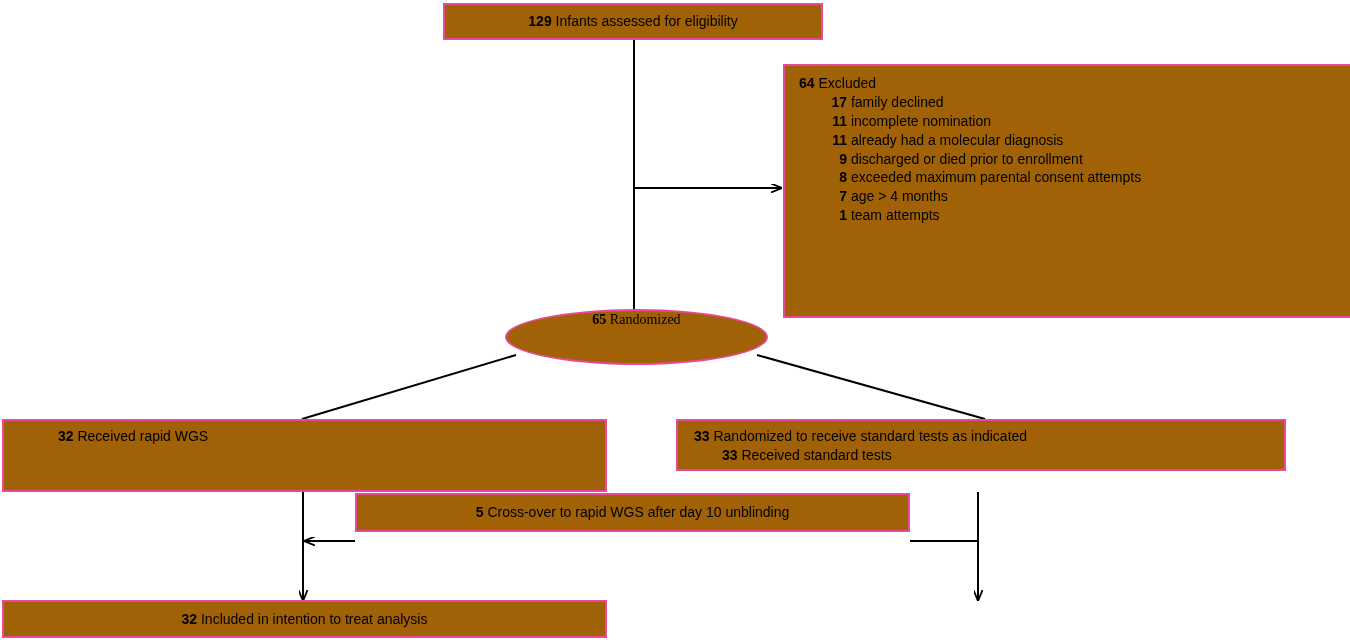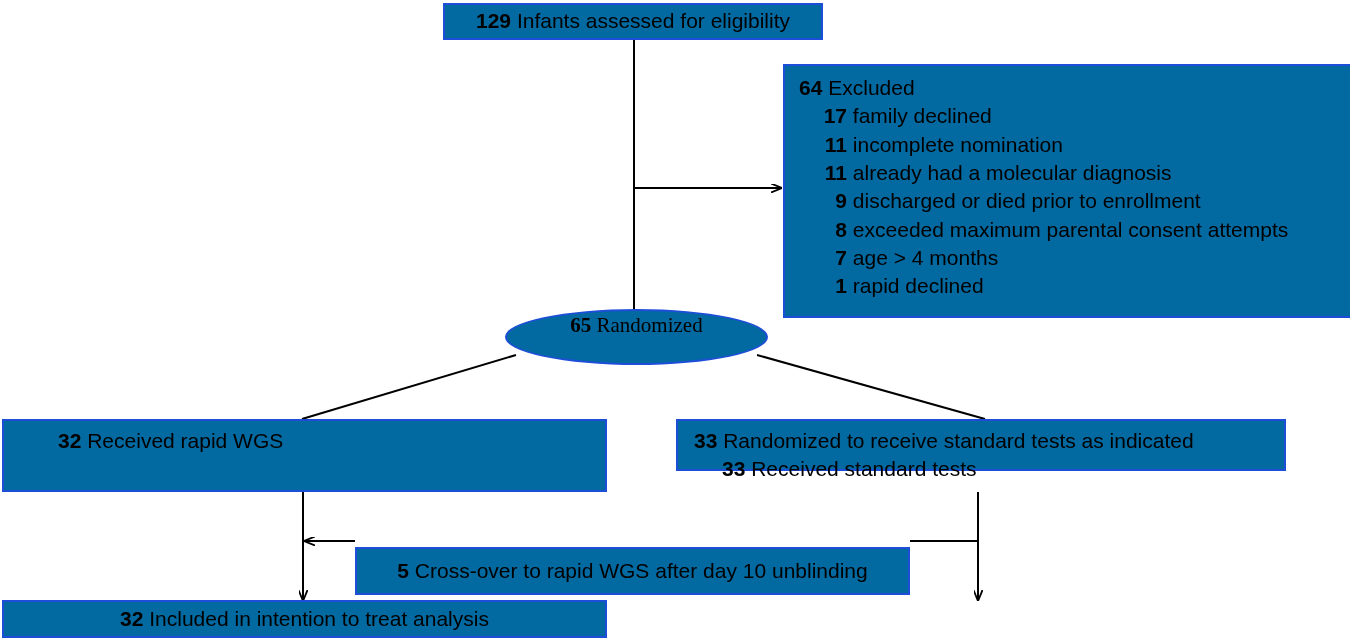--- a/index.html
+++ b/index.html
@@ -20,24 +20,24 @@
     position: absolute;
     left: 0;
     top: 0;
     width: 1350px;
     height: 640px;
     pointer-events: none;
   }
   .node {
     position: absolute;
     box-sizing: border-box;
-    background: #0369a1;
-    border: 2px solid #1d4ed8;
+    background: #a16207;
+    border: 2px solid #ec4899;
     color: #000000;
-    font-size: 21px;
+    font-size: 14px;
     line-height: 1.35;
     z-index: 2;
   }
   .node .txt { display: block; white-space: nowrap; }
   .node b { font-weight: bold; }
 
   
   #assessed-box {
     left: 443px; top: 3px; width: 380px; height: 37px;
     display: flex; align-items: center; justify-content: center;
@@ -76,21 +76,21 @@
   #arm-right-box {
     left: 676px; top: 419px; width: 610px; height: 52px;
     padding-top: 6px;
   }
   .arm-line1 { padding-left: 14px; }
   .arm-line2 { padding-left: 54px; }
   #arm-right-box .arm-line1 { padding-left: 16px; }
   #arm-right-box .arm-line2 { padding-left: 44px; }
 
   #crossover-box {
-    left: 355px; top: 547px; width: 555px; height: 48px;
+    left: 355px; top: 493px; width: 555px; height: 39px;
     display: flex; align-items: center; justify-content: center;
   }
 
   #itt-left-box {
     left: 2px; top: 600px; width: 605px; height: 38px;
     display: flex; align-items: center; justify-content: center;
   }
   #itt-right-box {
     left: 676px; top: 600px; width: 610px; height: 38px;
     display: flex; align-items: center; justify-content: center;
@@ -131,21 +131,21 @@
 
   <div class="node" id="excluded-box">
     <div class="head"><b class="num">64</b> <span>Excluded</span></div>
     <ul>
       <li><span class="num">17</span> <span>family declined</span></li>
       <li><span class="num">11</span> <span>incomplete nomination</span></li>
       <li><span class="num">11</span> <span>already had a molecular diagnosis</span></li>
       <li><span class="num">9</span> <span>discharged or died prior to enrollment</span></li>
       <li><span class="num">8</span> <span>exceeded maximum parental consent attempts</span></li>
       <li><span class="num">7</span> <span>age &gt; 4 months</span></li>
-      <li><span class="num">1</span> <span>rapid declined</span></li>
+      <li><span class="num">1</span> <span>team attempts</span></li>
     </ul>
   </div>
 
   <div class="node" id="randomized-ellipse">
     <span class="txt"><b>65</b> <span>Randomized</span></span>
   </div>
 
   <div class="node" id="arm-left-box">
     <span class="txt arm-line2"><b>32</b> <span>Received rapid WGS</span></span>
   </div>

